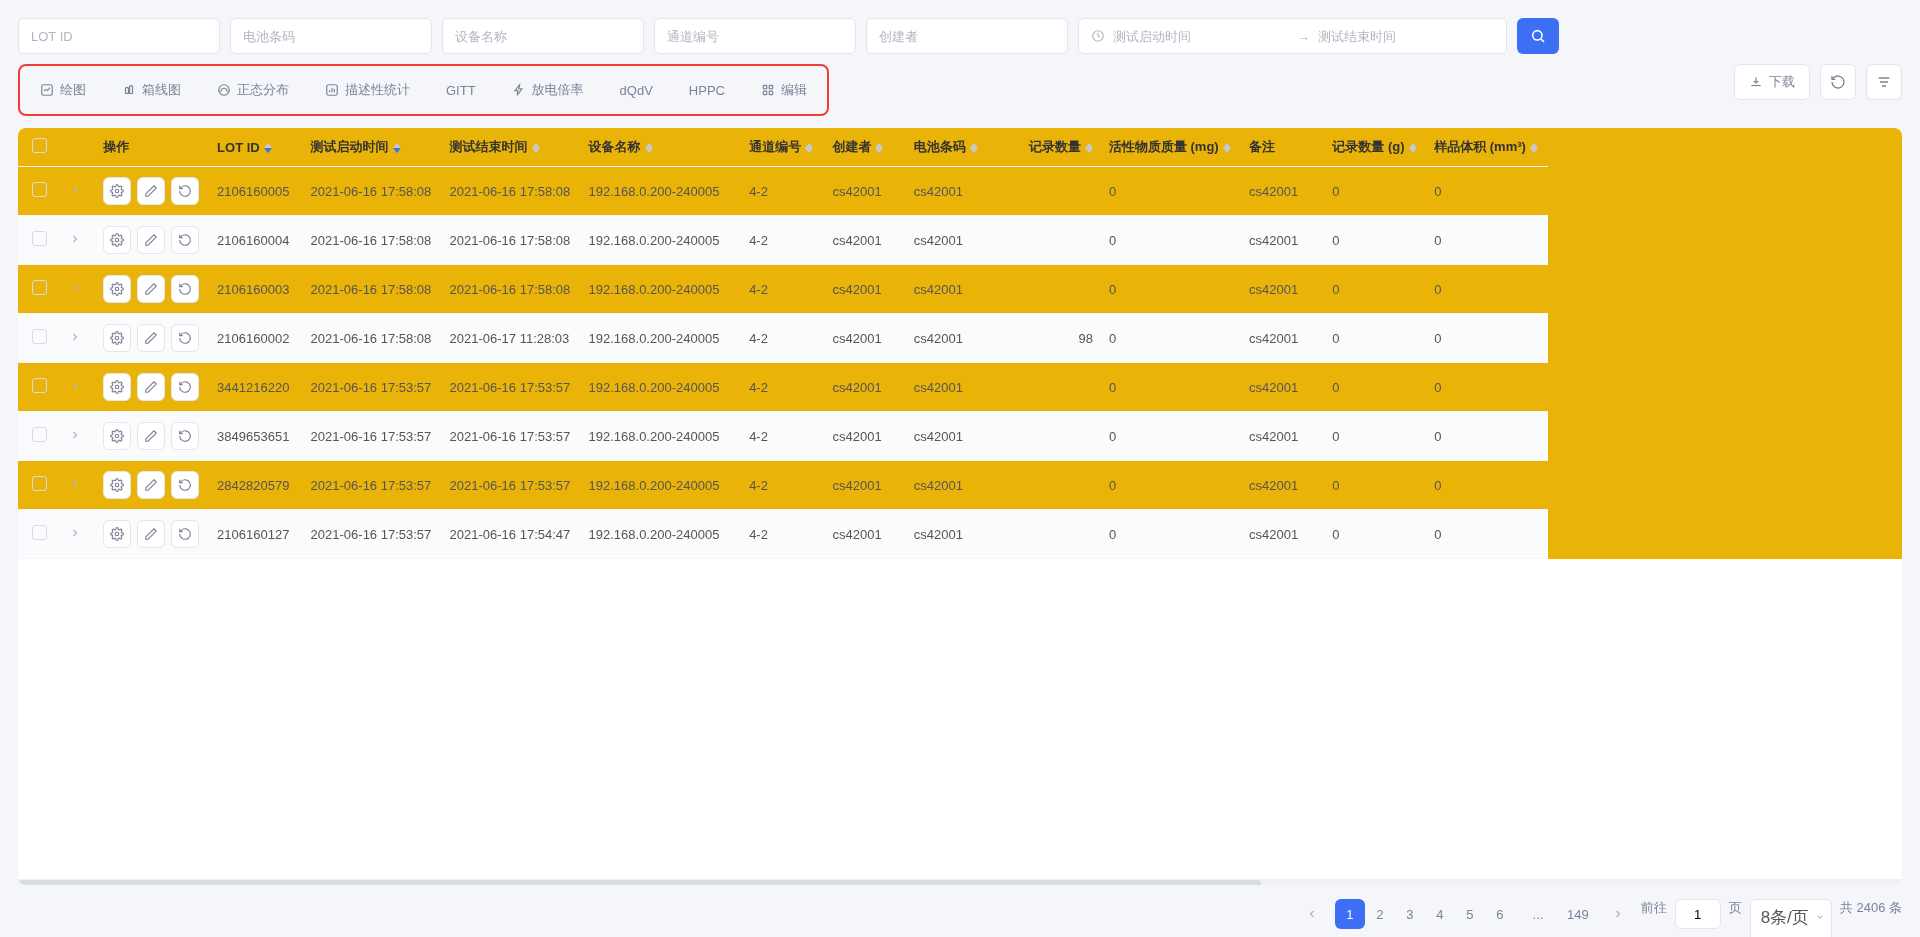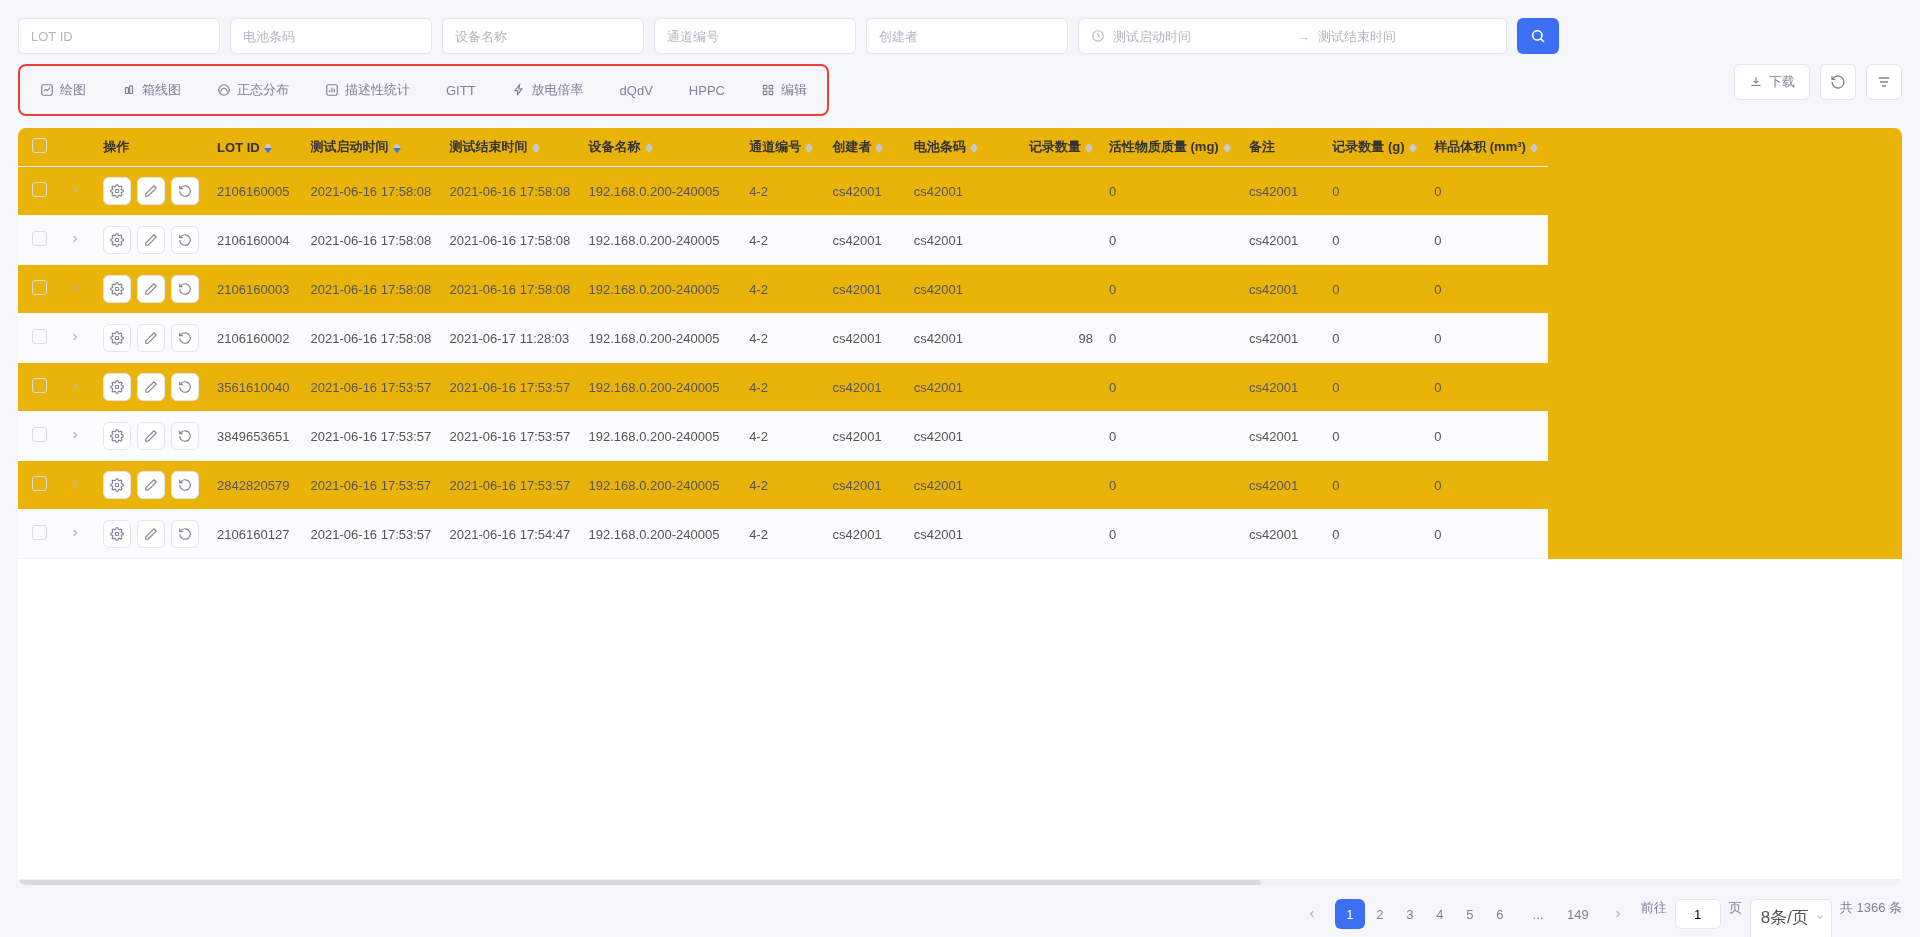--- a/index.html
+++ b/index.html
@@ -486,21 +486,21 @@
                 <button class="row-act-btn">
                   <span>
                     <svg width="14" height="14" viewBox="0 0 24 24" fill="none" stroke="currentColor" stroke-width="2">
                       <path d="M3 12a9 9 0 1 0 3-6.7L3 8"></path>
                       <path d="M3 3v5h5"></path>
                     </svg>
                   </span>
                 </button>
               </div>
             </td>
-            <td>3561610040</td>
+            <td>3441216220</td>
             <td>2021-06-16 17:53:57</td>
             <td>2021-06-16 17:53:57</td>
             <td>192.168.0.200-240005</td>
             <td>4-2</td>
             <td>cs42001</td>
             <td>cs42001</td>
             <td class="align-r"></td>
             <td>0</td>
             <td>cs42001</td>
             <td>0</td>
@@ -673,16 +673,16 @@
     <input class="goto-input" value="1" style="">
     <span>页</span>
     <div class="per-page">
       <span>8条/页</span>
       <span class="chev">
           <svg width="10" height="10" viewBox="0 0 24 24" fill="none" stroke="currentColor" stroke-width="2.5">
             <path d="M6 9l6 6 6-6"></path>
           </svg>
         </span>
     </div>
-    <span>共 1366 条</span>
+    <span>共 2406 条</span>
   </div>
 
 </div>
 
 </body></html>

